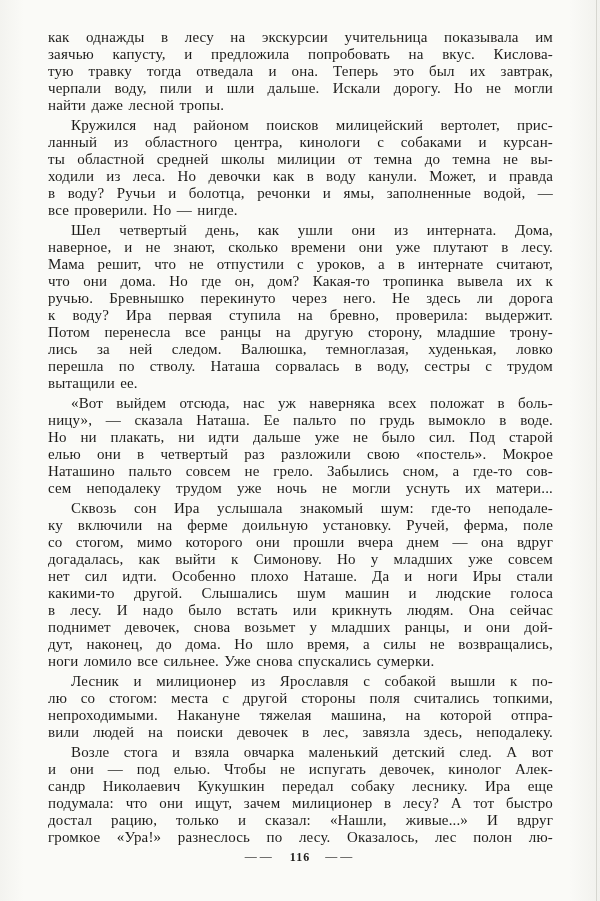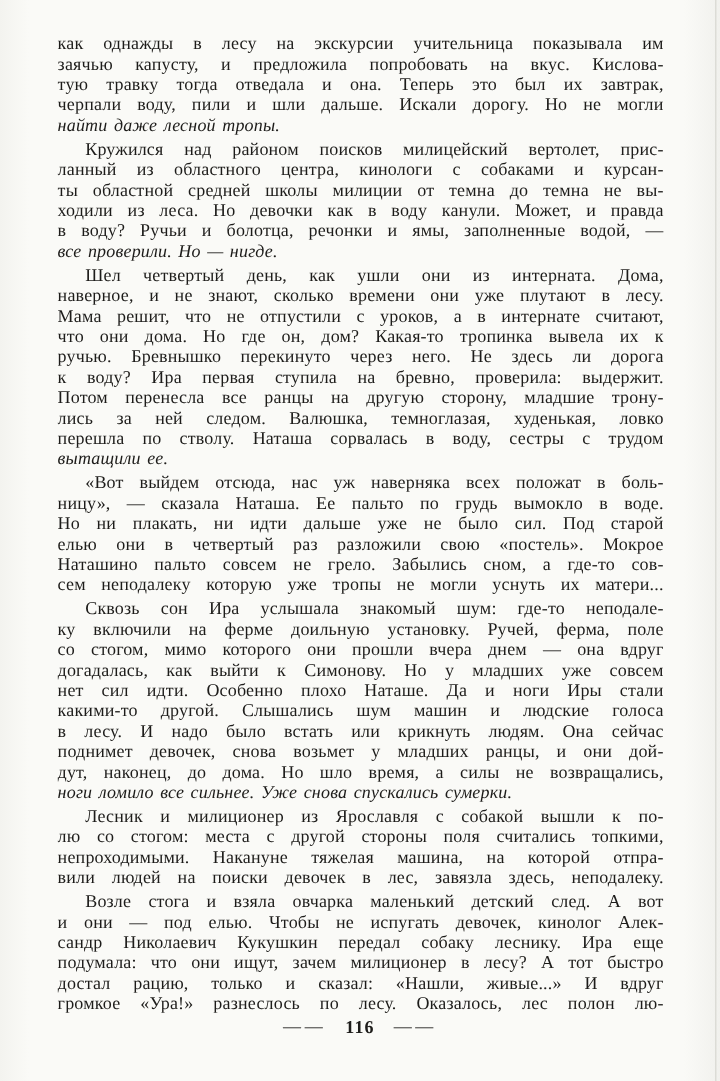--- a/index.html
+++ b/index.html
@@ -44,34 +44,33 @@
     overflow: hidden;
     color: #1d1c1a;
     letter-spacing: 0.15px;
     word-spacing: 1.5px;
     text-align: justify;
     text-align-last: justify;
   }
   .line.short-last {
     text-align: center;
     text-align-last: left;
-    font-style: italic;
   }
   .para.indent .line:first-child {
     text-indent: 23px;
     font-family: Liberation Serif, serif;
   }
   .footer {
     position: absolute;
     left: 0;
     width: 600px;
     top: 848px;
     text-align: center;
     color: #1d1c1a;
-    font-size: 15px;
+    font-size: 12px;
     line-height: 18px;
   }
   .footer .dashes {
     letter-spacing: 3px;
     position: relative;
     top: -1px;
   }
   .footer .page-number {
     font-weight: bold;
     margin: 0 12px;
@@ -109,21 +108,21 @@
         <div class="line">лись за ней следом. Валюшка, темноглазая, худенькая, ловко</div>
         <div class="line">перешла по стволу. Наташа сорвалась в воду, сестры с трудом</div>
         <div class="line short-last">вытащили ее.</div>
       </div>
       <div class="para indent">
         <div class="line">«Вот выйдем отсюда, нас уж наверняка всех положат в боль-</div>
         <div class="line">ницу», — сказала Наташа. Ее пальто по грудь вымокло в воде.</div>
         <div class="line">Но ни плакать, ни идти дальше уже не было сил. Под старой</div>
         <div class="line">елью они в четвертый раз разложили свою «постель». Мокрое</div>
         <div class="line">Наташино пальто совсем не грело. Забылись сном, а где-то сов-</div>
-        <div class="line">сем неподалеку которую уже тропы не могли уснуть их матери...</div>
+        <div class="line">сем неподалеку трудом уже ночь не могли уснуть их матери...</div>
       </div>
       <div class="para indent">
         <div class="line">Сквозь сон Ира услышала знакомый шум: где-то неподале-</div>
         <div class="line">ку включили на ферме доильную установку. Ручей, ферма, поле</div>
         <div class="line">со стогом, мимо которого они прошли вчера днем — она вдруг</div>
         <div class="line">догадалась, как выйти к Симонову. Но у младших уже совсем</div>
         <div class="line">нет сил идти. Особенно плохо Наташе. Да и ноги Иры стали</div>
         <div class="line">какими-то другой. Слышались шум машин и людские голоса</div>
         <div class="line">в лесу. И надо было встать или крикнуть людям. Она сейчас</div>
         <div class="line">поднимет девочек, снова возьмет у младших ранцы, и они дой-</div>

